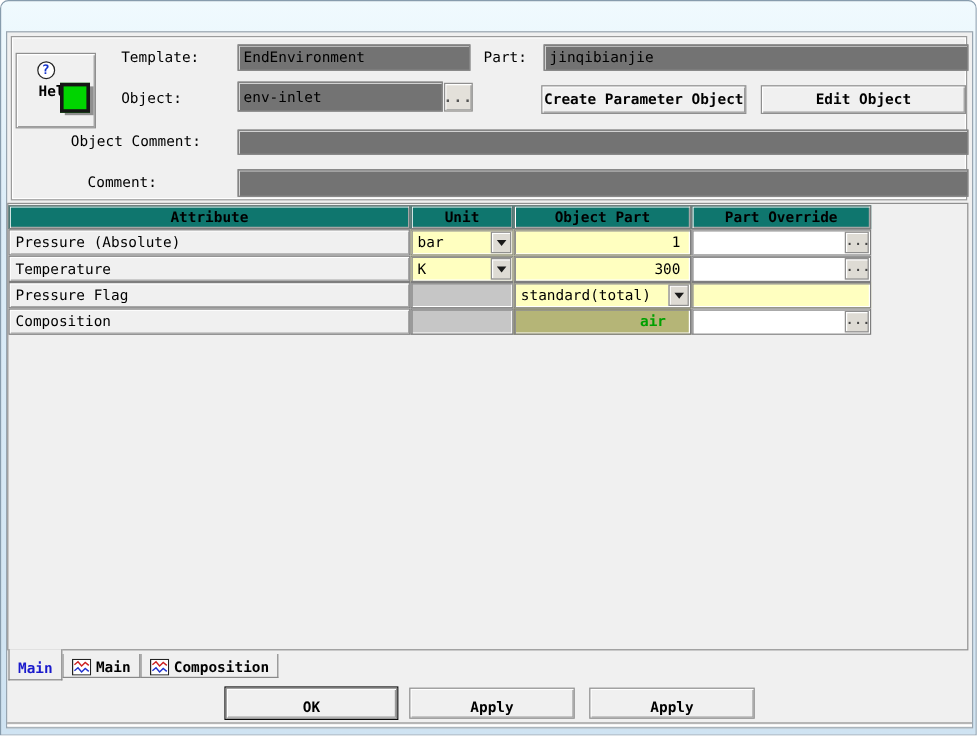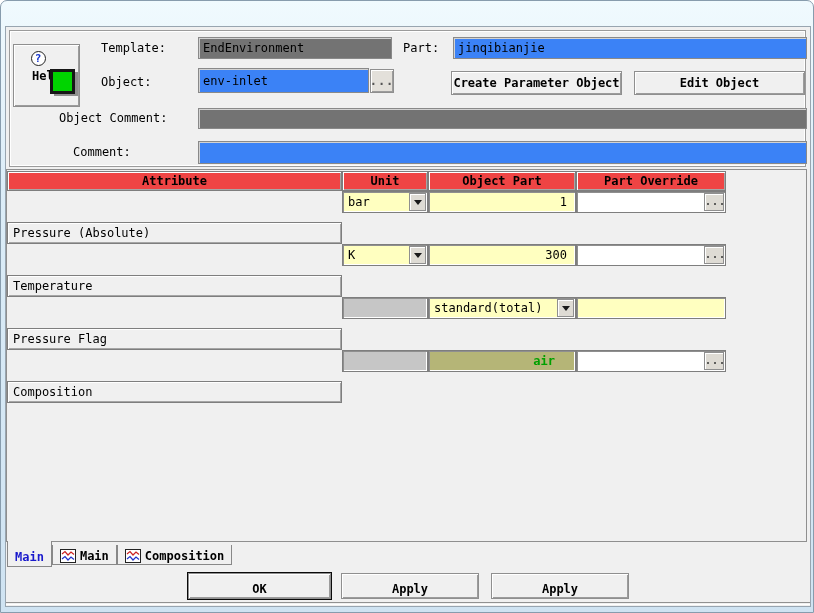--- a/index.html
+++ b/index.html
@@ -25,21 +25,21 @@
 
   
   .client { position:absolute; left:4px; top:25px; width:806px; height:581px;
     background:#f0f0f0; border:1px solid #98a5b0; }
 
   .top-panel { position:absolute; left:3px; top:3px; width:797px; height:137px;
     border:1px solid #9b9b9b; box-shadow: inset 0 0 0 1px #ffffff; }
 
   .label { position:absolute; white-space:nowrap; }
 
-  .field { position:absolute; border:1px solid #898989; background:#3b82f6;
+  .field { position:absolute; border:1px solid #898989; background:#737373;
     padding:3px 4px 0 4px; overflow:hidden; white-space:nowrap;
     box-shadow: inset 1px 1px 0 #d2d2d2; }
   .field.readonly { background:#737373; }
   input.field { font-family:inherit; font-size:12px; outline:none; padding-top:0; }
 
   .btn3d { position:absolute; background:#f0f0f0; border:1px solid #8f8f8f;
     box-shadow: inset 1px 1px 0 #ffffff, inset -1px -1px 0 #9c9c9c;
     font-weight:bold; font-family:inherit; font-size:12px; text-align:center; cursor:default; }
 
   .help-btn { left:7px; top:17px; width:67px; height:63px; }
@@ -55,24 +55,24 @@
   .browse-sm { display:flex; align-items:center; justify-content:center;
     background:#e3e0da; color:#555; font-weight:bold; letter-spacing:1px; }
 
   
   .content-panel { position:absolute; left:0px; top:142px; width:801px; height:373px;
     border:1px solid #8f8f8f; background:#f0f0f0; }
   .grid { position:absolute; left:0px; top:1px; display:grid;
     grid-template-columns:335px 86px 148px 150px; }
   .cell { position:relative; border:1px solid #7e7e7e; height:22px; overflow:hidden;
     padding:3px 5px 0 5px; white-space:nowrap; }
-  .cell.h { height:20px; text-align:center; font-weight:bold; background:#ef4444; padding-top:2px;
+  .cell.h { height:20px; text-align:center; font-weight:bold; background:#0f766e; padding-top:2px;
     box-shadow: inset 1px 1px 0 #ffffff, inset -1px -1px 0 #a6a6a6; }
   .cell.attr { background:#f0f0f0;
-    box-shadow: inset 1px 1px 0 #ffffff, inset -1px -1px 0 #a6a6a6; margin-top: 31px; }
+    box-shadow: inset 1px 1px 0 #ffffff, inset -1px -1px 0 #a6a6a6; }
   .cell.sunken { box-shadow: inset 1px 1px 0 #8f8f8f, inset -1px -1px 0 #ffffff; }
   .cell.yellow { background:#ffffc0; }
   .cell.gray   { background:#c6c6c6; }
   .cell.white  { background:#ffffff; }
   .cell.olive  { background:#b5b577; }
   .cell.num { text-align:right; padding-right:8px; }
   .cell.obj { text-align:right; padding-right:20px; color:#00a000; font-weight:bold; }
   .dd-btn { position:absolute; right:1px; top:1px; bottom:1px; width:17px; background:#dedbd4;
     border:1px solid #8f8f8f; box-shadow: inset 1px 1px 0 #ffffff;
     display:flex; align-items:center; justify-content:center; }

